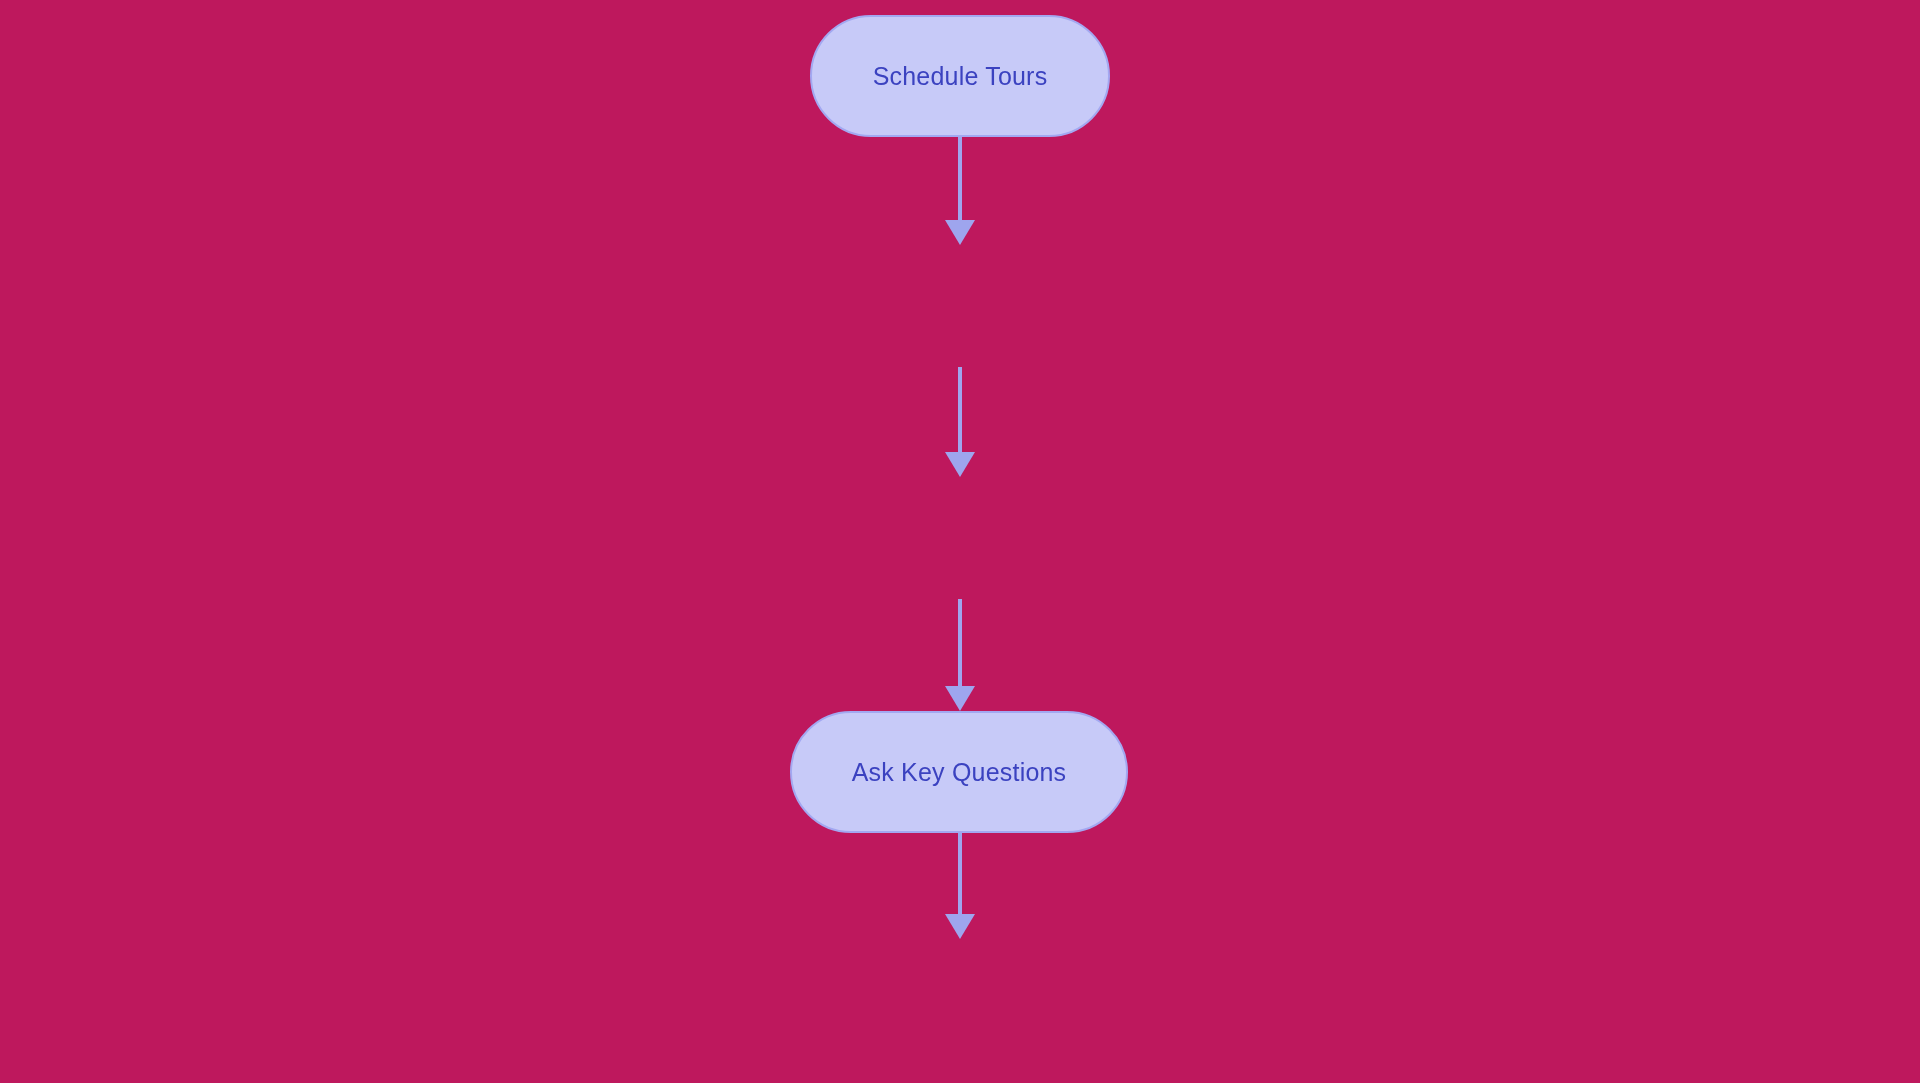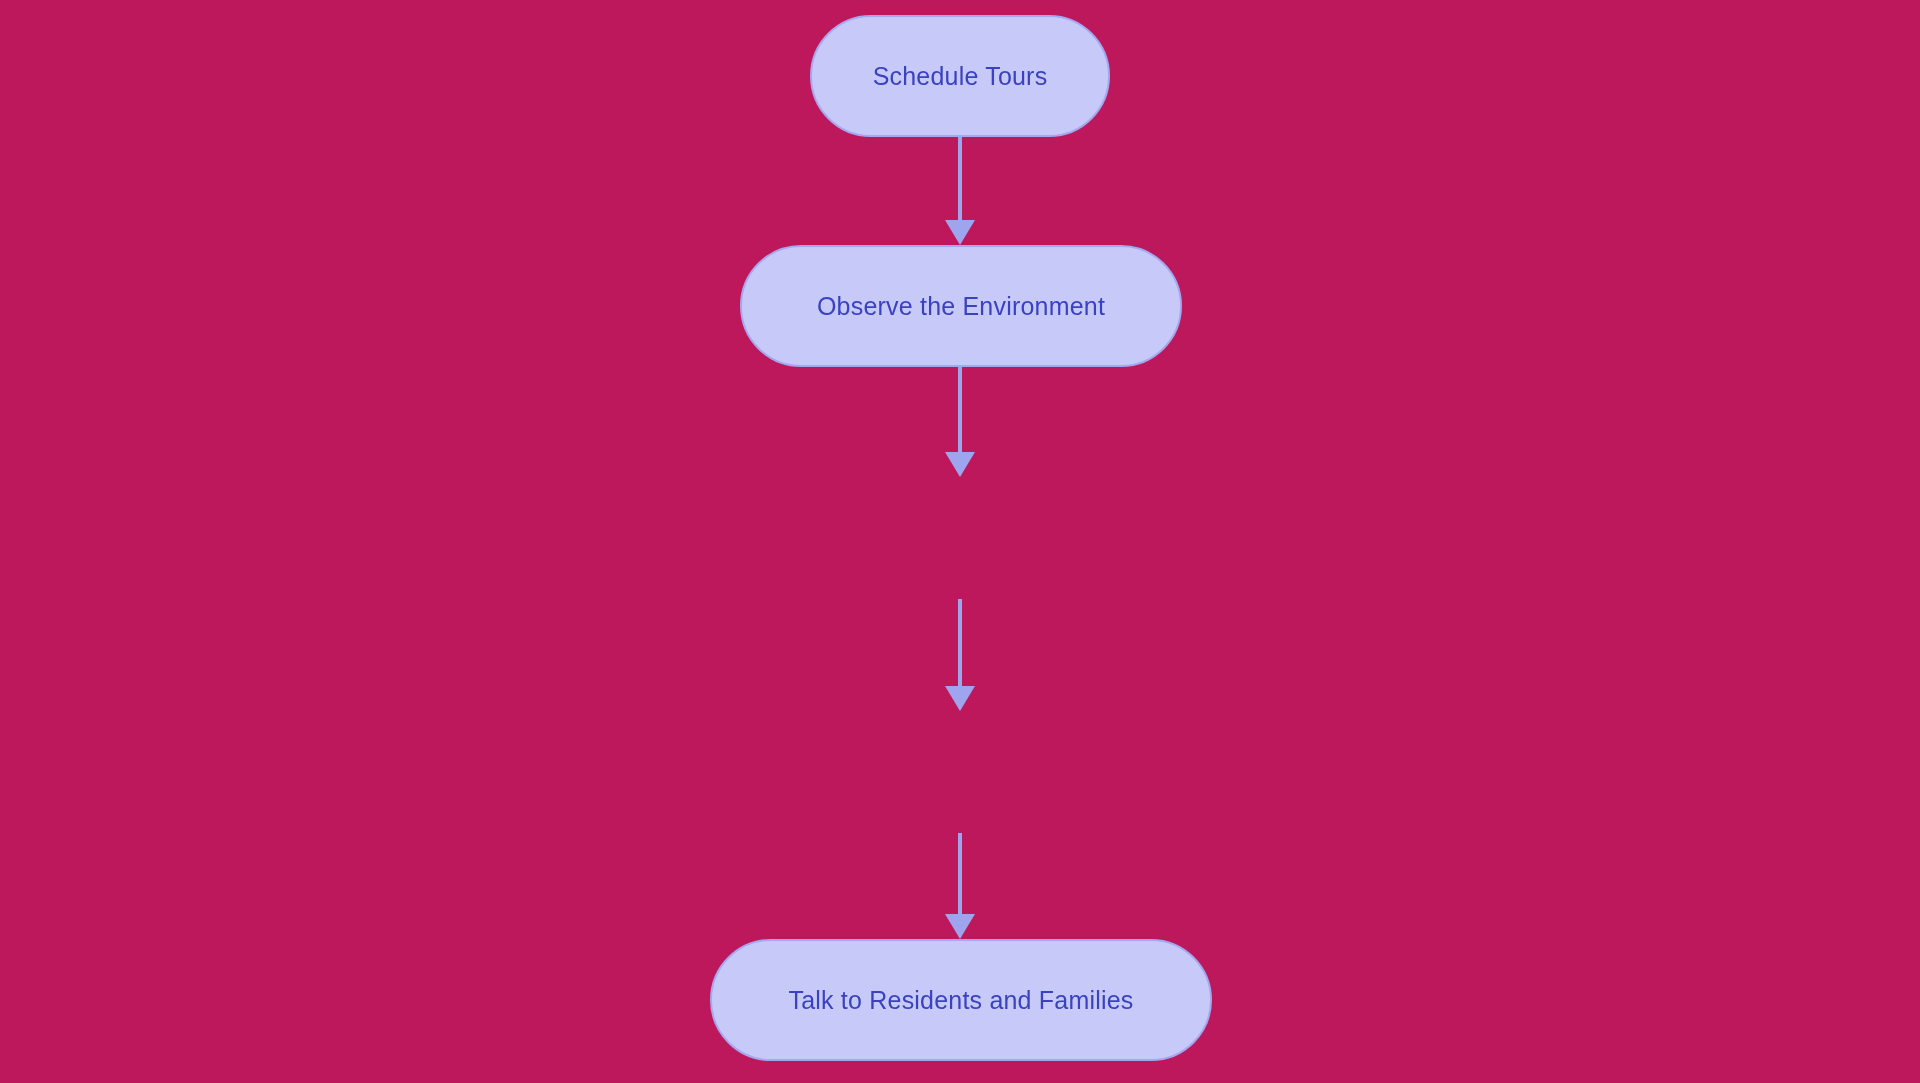--- a/index.html
+++ b/index.html
@@ -76,38 +76,35 @@
 
   <div class="flow-node node-1">
     <span class="node-label">Schedule Tours</span>
   </div>
 
   <div class="flow-arrow arrow-1">
     <div class="arrow-line"></div>
     <div class="arrow-head"></div>
   </div>
 
-  <div class="flow-node node-2">
-    <span class="node-label">Observe the Environment</span>
-  </div>
 
   <div class="flow-arrow arrow-2">
     <div class="arrow-line"></div>
     <div class="arrow-head"></div>
   </div>
 
 
   <div class="flow-arrow arrow-3">
     <div class="arrow-line"></div>
     <div class="arrow-head"></div>
   </div>
 
+  <div class="flow-node node-4">
+    <span class="node-label">Ask Key Questions</span>
+  </div>
 
   <div class="flow-arrow arrow-4">
     <div class="arrow-line"></div>
     <div class="arrow-head"></div>
   </div>
 
-  <div class="flow-node node-5">
-    <span class="node-label">Talk to Residents and Families</span>
-  </div>
 
 </div>
 
 </body></html>

